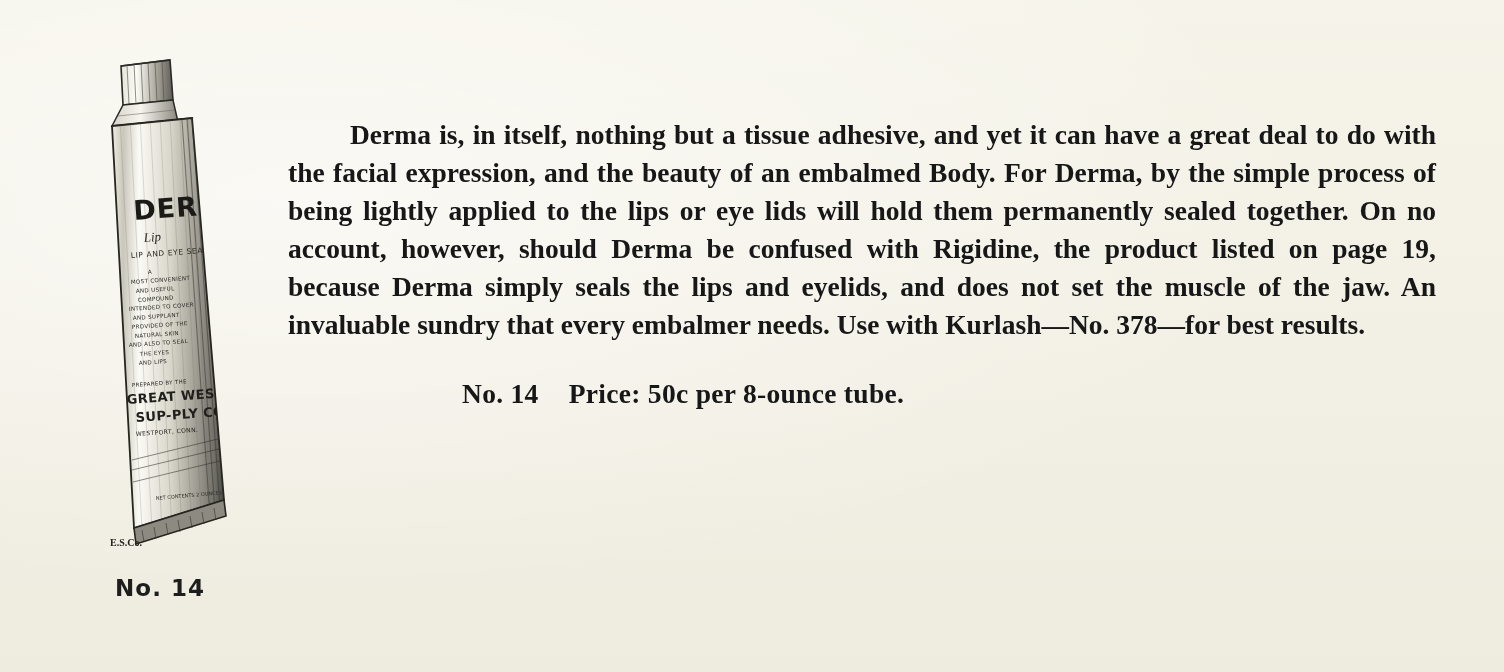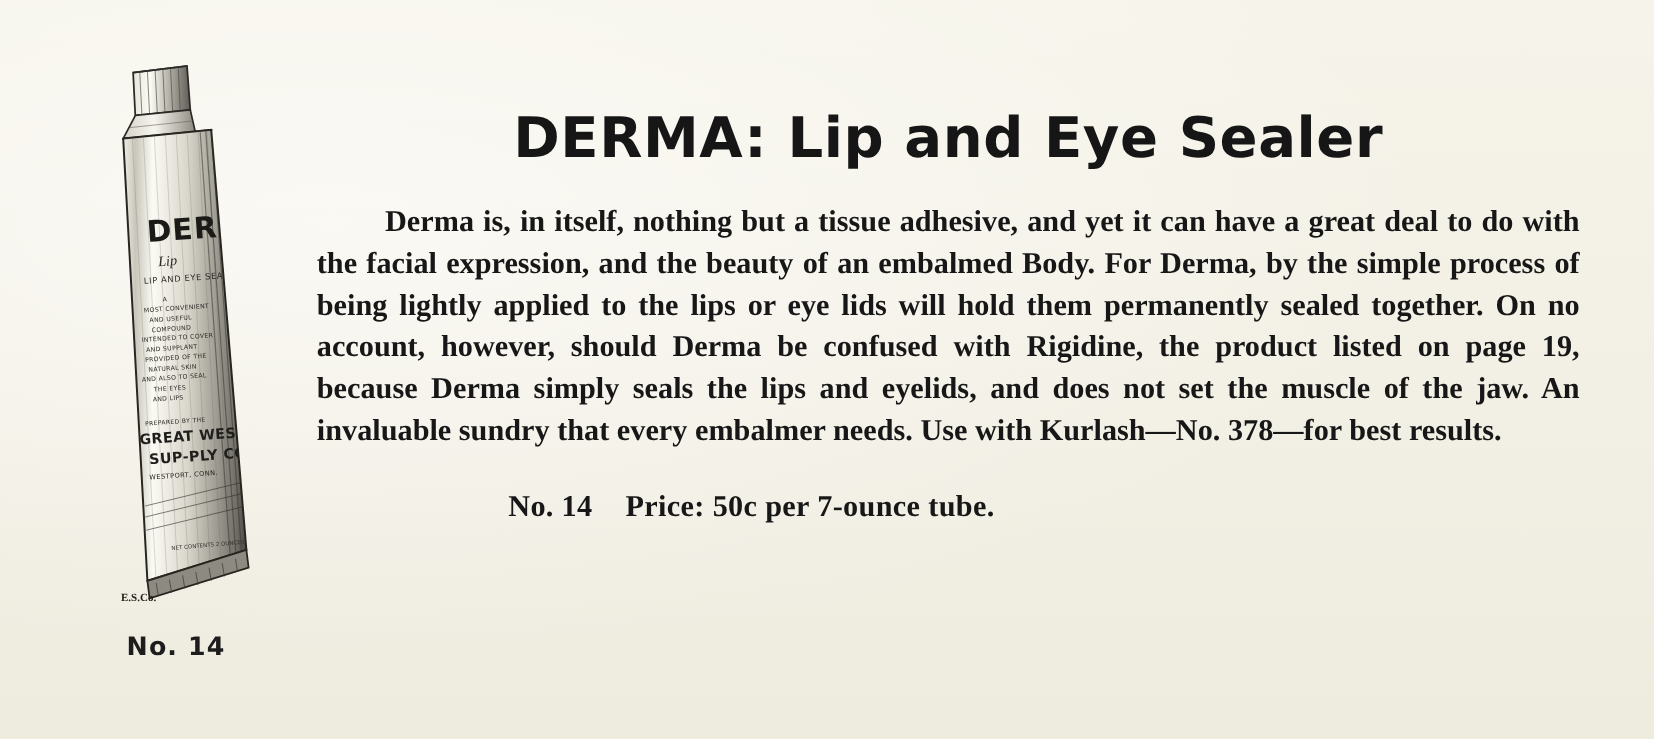--- a/index.html
+++ b/index.html
@@ -227,21 +227,20 @@
       </g>
 
       <text x="36" y="516" font-family="Liberation Serif, serif" font-size="10" font-weight="bold" fill="#23221e">E.S.Co.</text>
     </svg>
 
     <div class="tube-caption">No. 14</div>
   </div>
 
   <div class="text-col">
 
-    <h1 class="headline">DERMA: Lip and Eye Sealer</h1>
 
     <p class="body-copy"><span class="indent"></span><span>Derma is, in itself, nothing but a tissue adhesive, and yet it can have a great deal to do with the facial expression, and the beauty of an embalmed Body.  For Derma, by the simple process of being lightly applied to the lips or eye lids will hold them permanently sealed together.  On no account, however, should Derma be confused with Rigidine, the product listed on page 19, because Derma simply seals the lips and eyelids, and does not set the muscle of the jaw.  An invaluable sundry that every embalmer needs.  Use with Kurlash—No. 378—for best results.</span></p>
 
     <div class="price-line">
-      <span class="num">No. 14</span><span>Price: 50c per 7-ounce tube.</span>
+      <span class="num">No. 14</span><span>Price: 50c per 8-ounce tube.</span>
     </div>
   </div>
 </div>
 
 </body></html>

